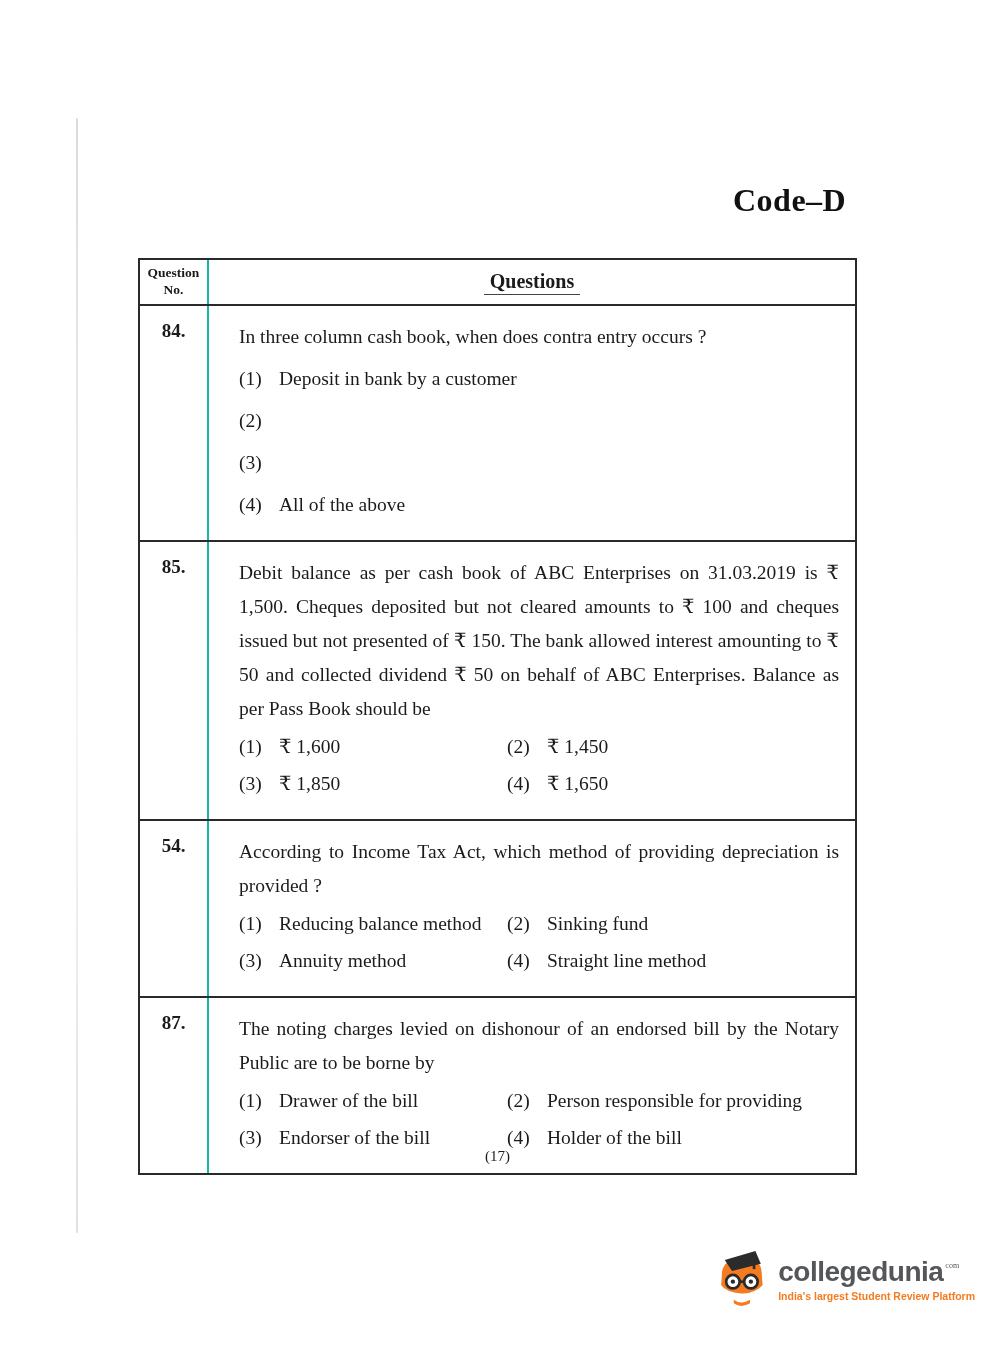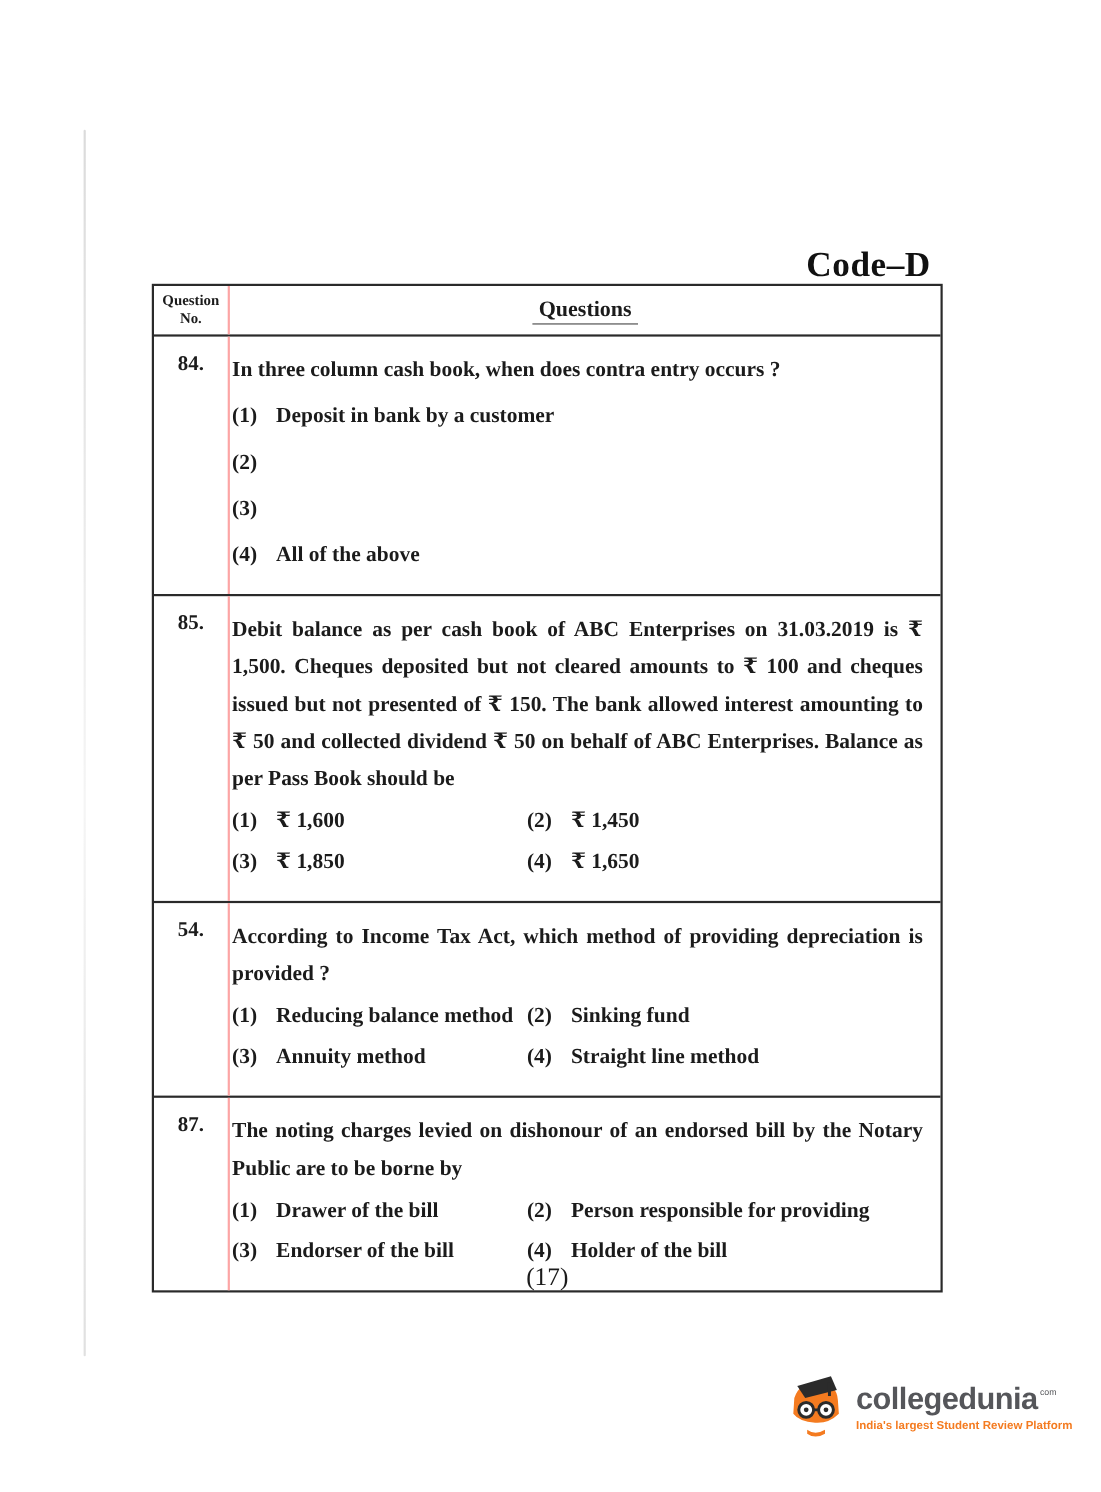--- a/index.html
+++ b/index.html
@@ -20,51 +20,50 @@
     background:linear-gradient(to bottom, rgba(0,0,0,0.14), rgba(0,0,0,0.04) 55%, rgba(0,0,0,0.12));
     border-radius:2px;
   }
   .code-label {
     position:absolute;
     top:182px; left:733px;
     font-size:32px;
     font-weight:700;
     letter-spacing:0.5px;
     color:#111;
-    margin-top:40px;
   }
   .qtable {
     position:absolute;
     left:138px; top:258px;
     width:719px;
     border:2px solid #2a2a2a;
     background:#fff;
   }
   .row { display:grid; grid-template-columns:69px 1fr; }
   .row + .row { border-top:2px solid #2a2a2a; }
   .qno-cell {
-    border-right:2px solid #fca5a5;
+    border-right:2px solid #14b8a6;
     text-align:center;
     padding-top:14px;
     font-weight:700;
     font-size:19px;
   }
   .hdr { min-height:44px; }
   .hdr .qno-cell {
     font-size:13.5px;
     font-weight:700;
     padding-top:4px;
     line-height:17px;
   }
   .questions-hdr {
     display:flex; align-items:center; justify-content:center;
     font-weight:700; font-size:20px;
   }
   .questions-hdr .uline { border-bottom:1.5px solid #444; padding:0 6px 1px 6px; }
-  .qbody { padding:14px 16px 18px 2px;font-weight:bold; }
+  .qbody { padding:14px 16px 18px 30px; }
   .qtext { font-size:19.5px; line-height:34px; text-align:justify; }
   .opts-stack { margin-top:6px; }
   .opts-stack .opt { margin-top:8px; }
   .opt { display:flex; font-size:19.5px; line-height:34px; }
   .onum { flex:0 0 40px; }
   .opts-grid {
     margin-top:4px;
     display:grid;
     grid-template-columns:268px 1fr;
     row-gap:3px;
@@ -78,41 +77,41 @@
     left:140px; top:1122px;
     font-size:21px;
     font-weight:700;
     letter-spacing:0.2px;
   }
   .page-num {
     position:absolute;
     left:138px; top:1148px;
     width:719px;
     text-align:center;
-    font-size:23px;
+    font-size:15px;
   }
   .logo {
     position:absolute;
     right:26px; top:1248px;
     display:flex;
     align-items:center;
     gap:10px;
   }
   .logo-icon { width:54px; height:62px; }
   .brand-row { display:flex; align-items:flex-start; }
   .brand {
     font-family:"Liberation Sans","DejaVu Sans",sans-serif;
     font-size:28px;
     font-weight:700;
     color:#55565a;
     letter-spacing:-0.5px;
     line-height:30px;
   }
   .tld {
-    font-family:Liberation Sans, sans-serif;
+    font-family:Liberation Serif, serif;
     font-size:8px;
     color:#55565a;
     margin-left:2px;
     margin-top:4px;
     text-align:right;
   }
   .tagline {
     font-family:"Liberation Sans","DejaVu Sans",sans-serif;
     font-size:10.5px;
     font-weight:700;

